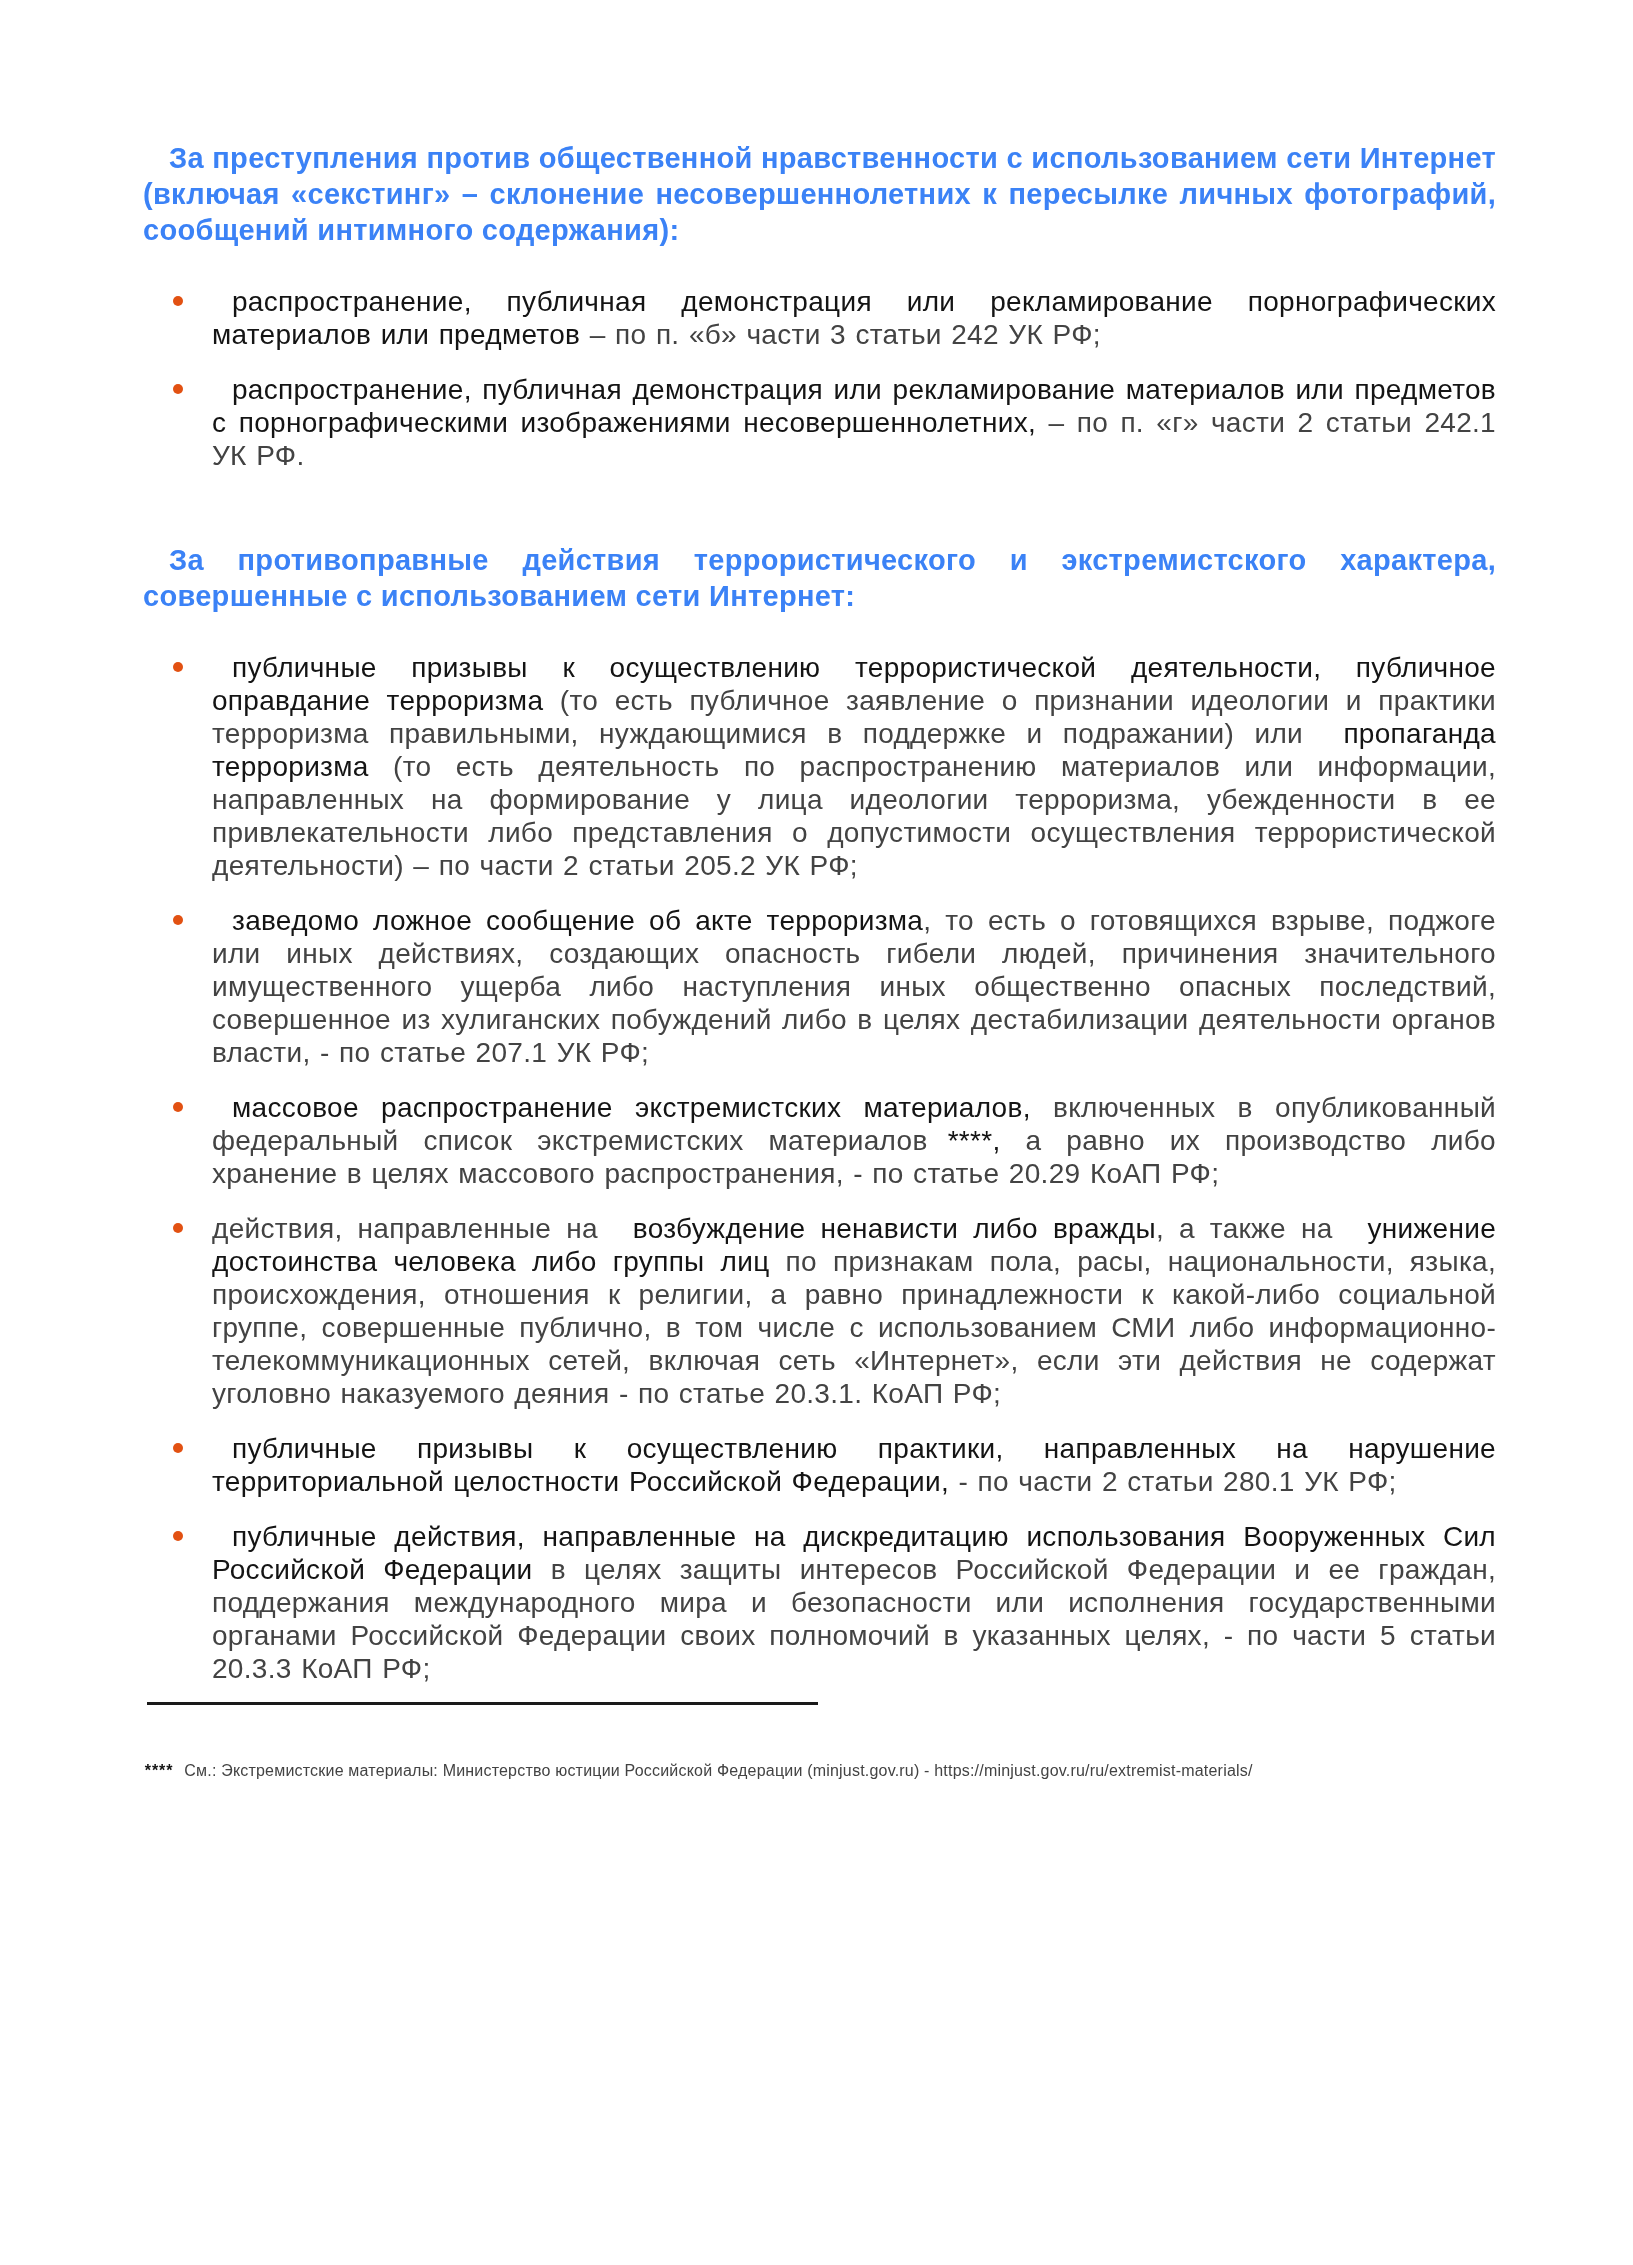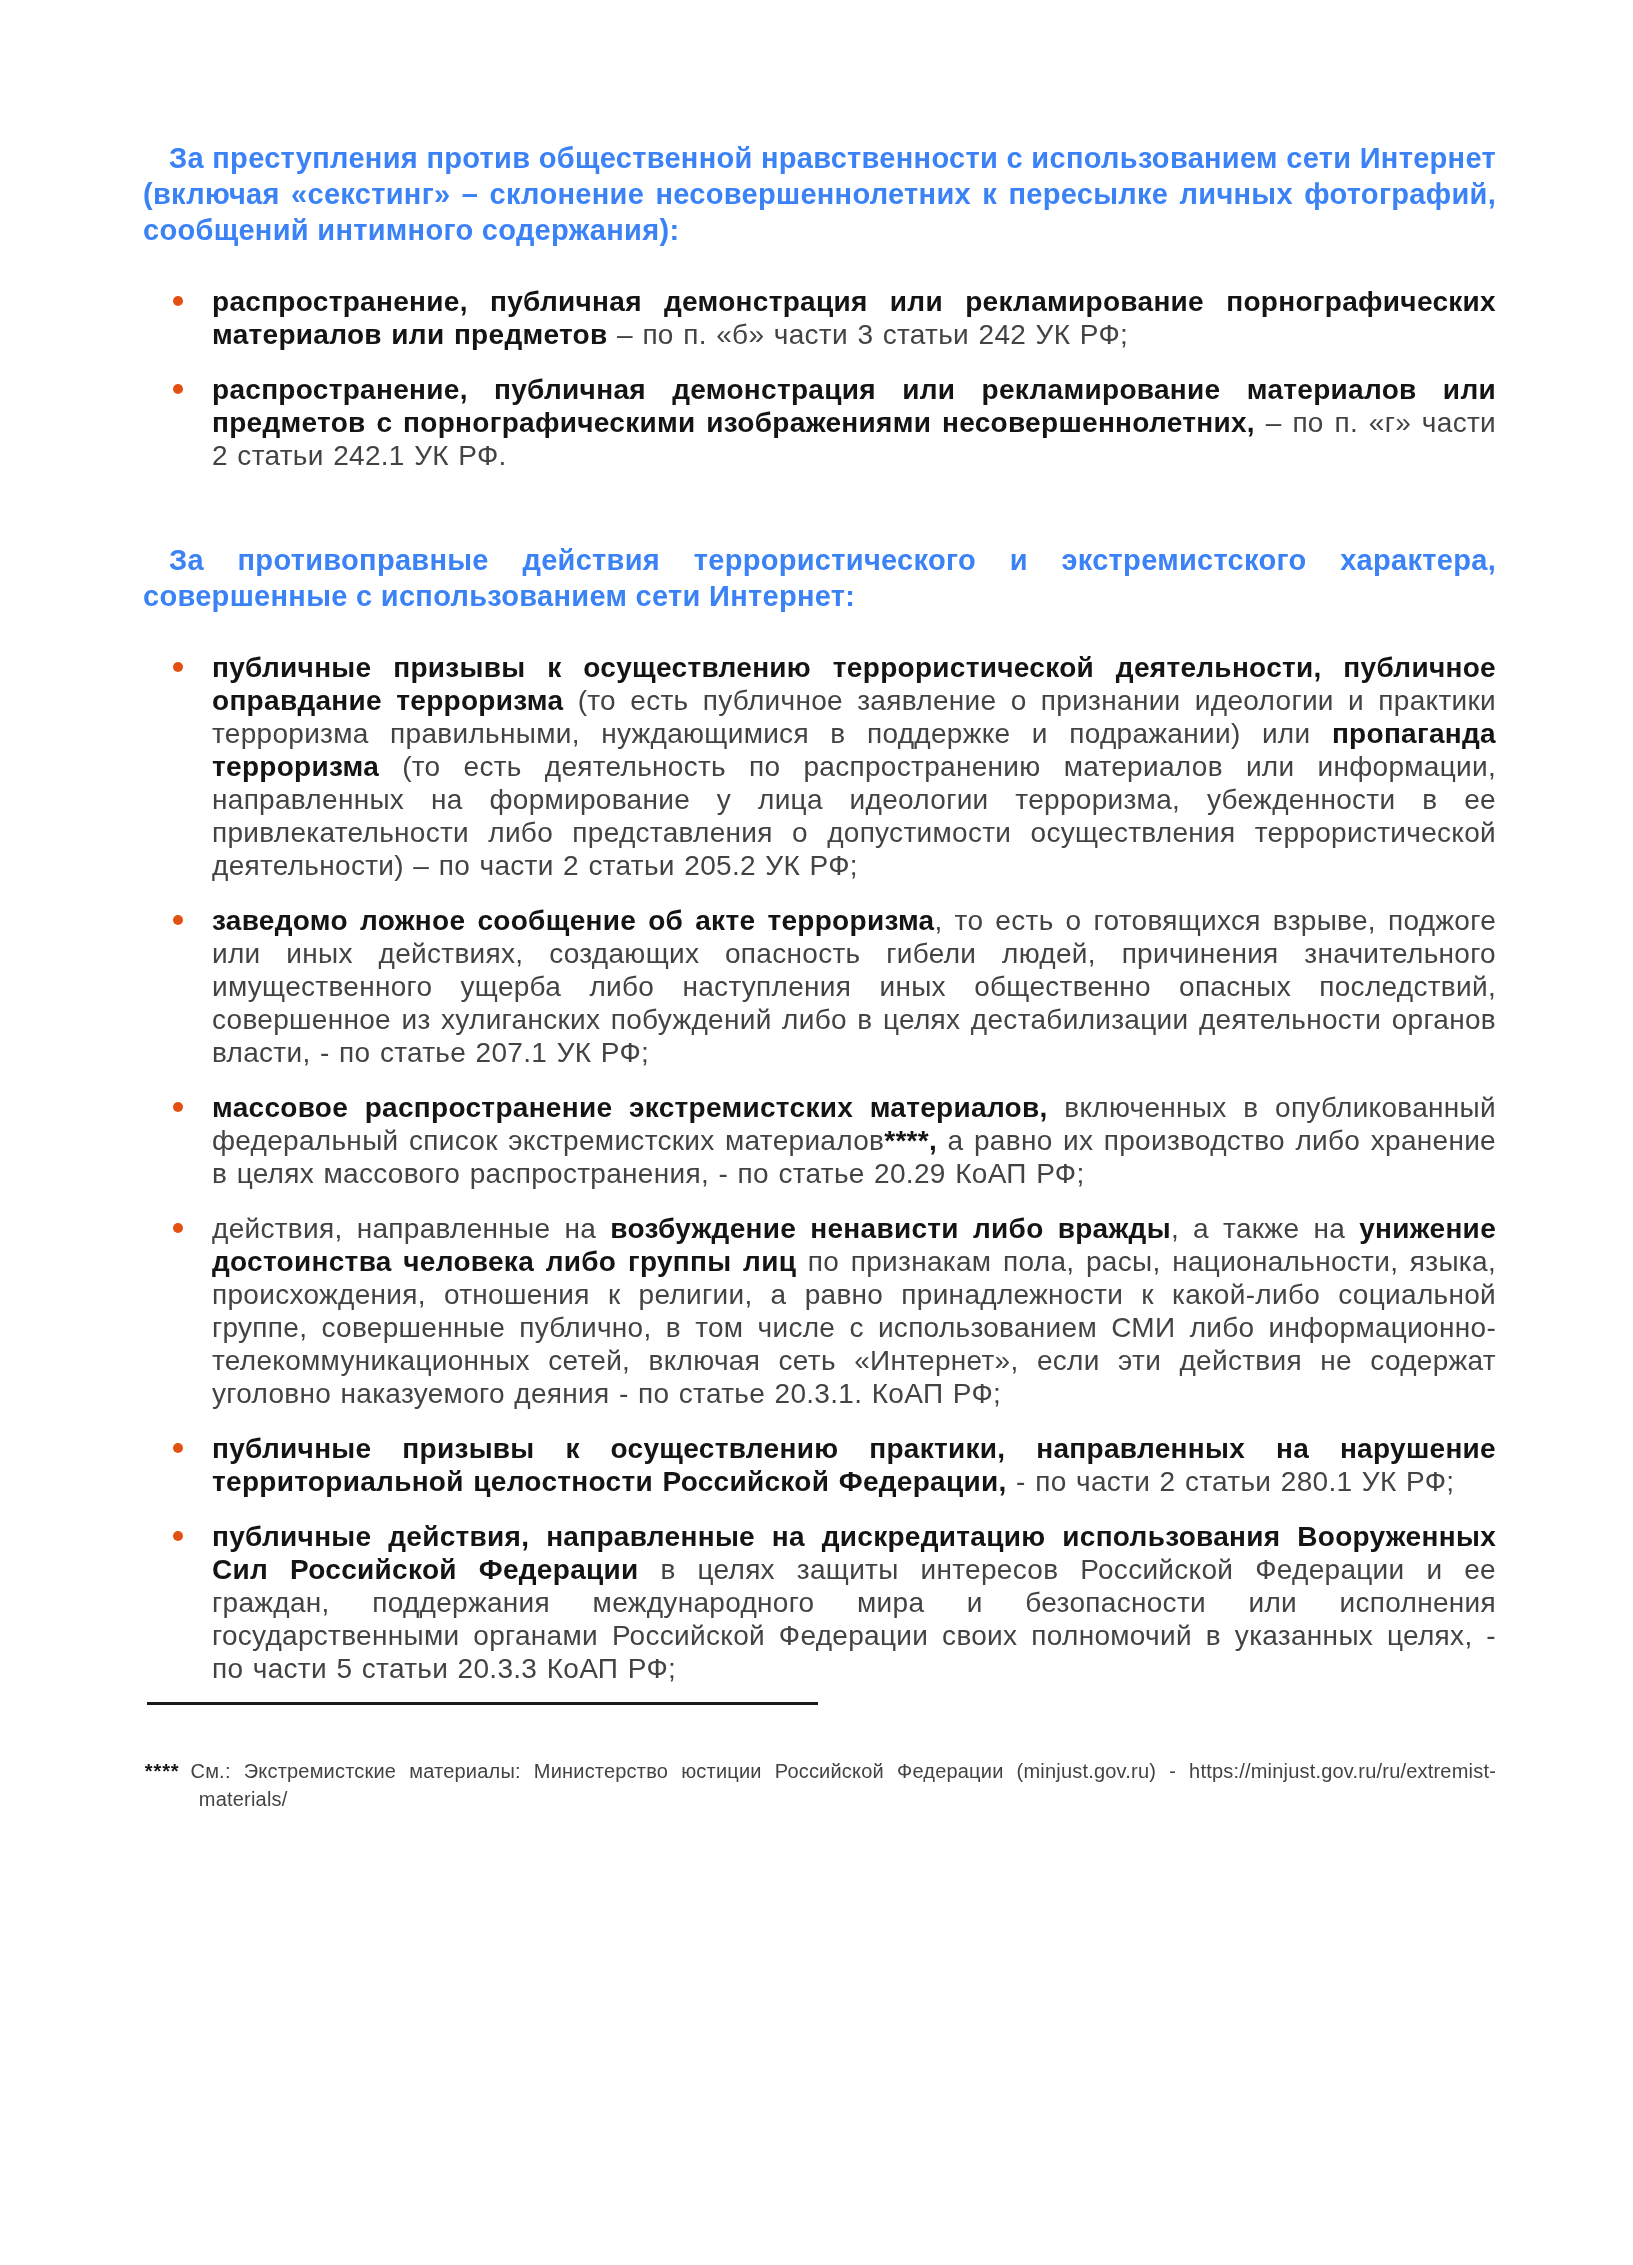--- a/index.html
+++ b/index.html
@@ -55,33 +55,34 @@
     position: absolute;
     left: 30px;
     top: 11px;
     width: 10px;
     height: 10px;
     border-radius: 50%;
     background: #e25112;
   }
   ul.bullets li b {
     color: #141414;
-    font-weight: bold;
+    font-weight: normal;
+    margin-left: 20px;
   }
   .footnote-sep {
     margin: 16.6px 0 0 3.7px;
     width: 671px;
     height: 3.7px;
     background: #1a1a1a;
   }
   .footnote {
     margin: 52px 0 0 1.8px;
     padding-left: 54px;
     text-indent: -54px;
-    font-size: 20px;
+    font-size: 16px;
     line-height: 28px;
     color: #434343;
     text-align: justify;
     letter-spacing: 0.2px;
   }
   .footnote b {
     color: #141414;
     padding-right: 11px;
     letter-spacing: 0.9px;
   }

